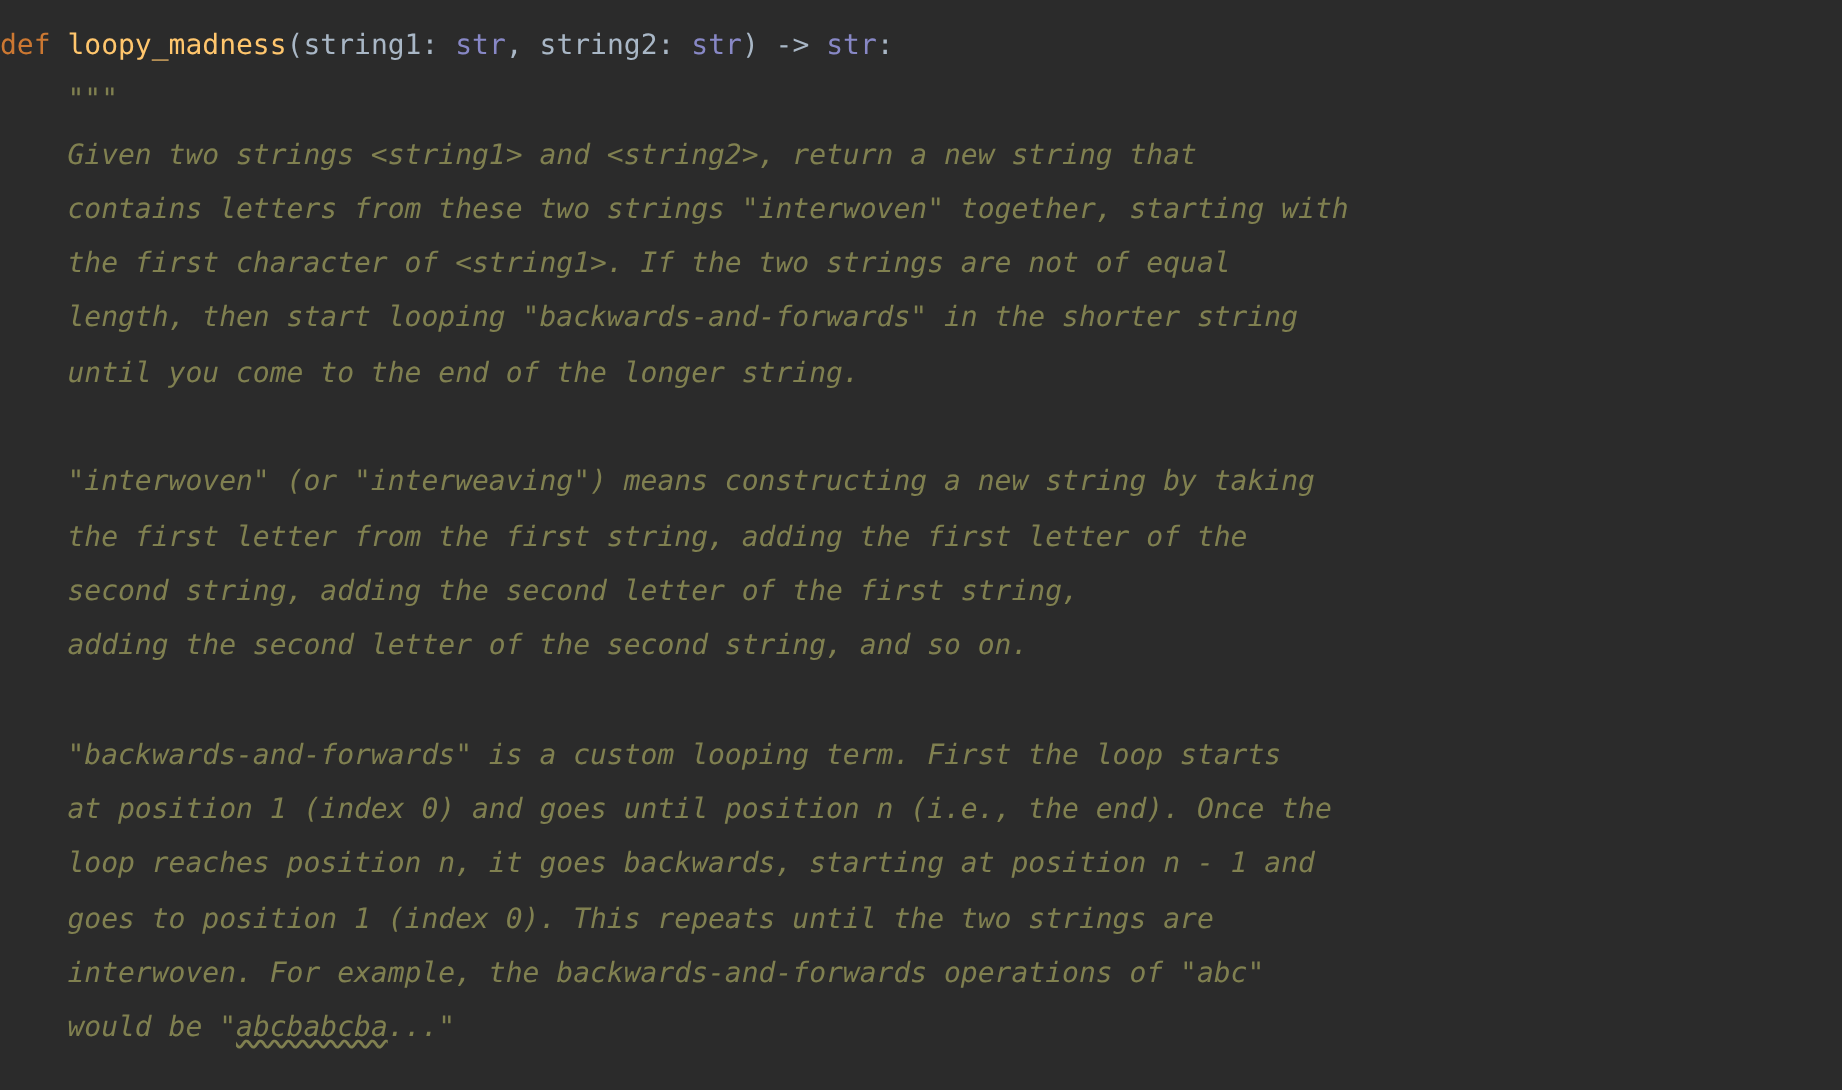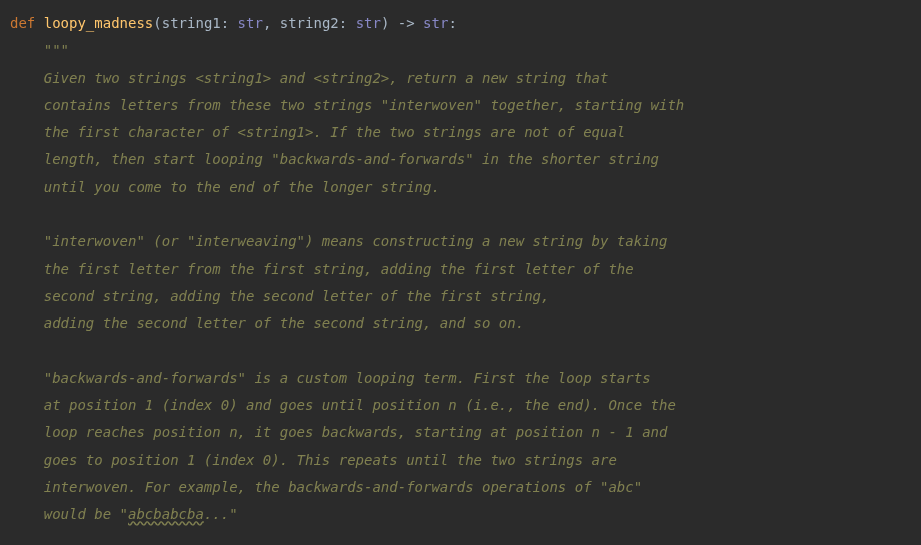--- a/index.html
+++ b/index.html
@@ -13,21 +13,21 @@
       font-size: 14px;
       line-height: 1.95;
       color: #a9b7c6;
       padding: 10px 0;
       width: 921px;
       height: 545px;
       overflow: hidden;
     }
     .code-container {
       white-space: pre;
-      padding-left: 10px;
+      padding-left: 0;
     }
     .keyword {
       color: #cc7832;
     }
     .function-name {
       color: #ffc66d;
     }
     .param {
       color: #a9b7c6;
     }

